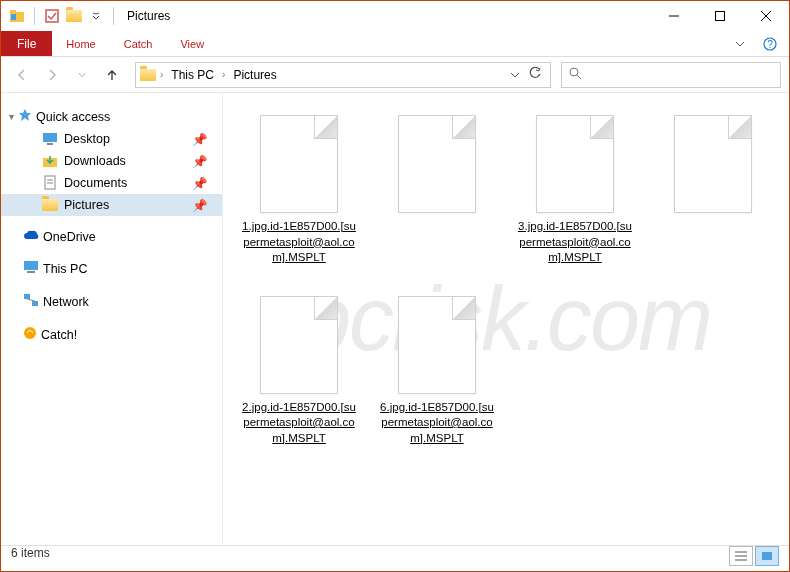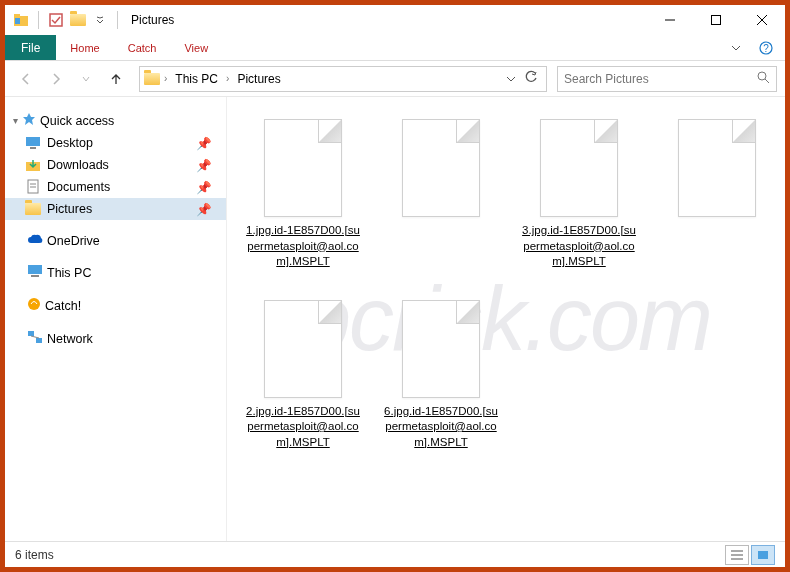--- a/index.html
+++ b/index.html
@@ -1,64 +1,64 @@
 <!DOCTYPE html>
 <html><head>
 <meta charset="utf-8">
 <style>
 * { margin: 0; padding: 0; box-sizing: border-box; font-family: "Segoe UI", sans-serif; }
 body { width: 790px; height: 572px; background: #f8f8f8; position: relative; overflow: hidden; }
 
-.window { width: 790px; height: 572px; background: #fff; border: 5px solid #c2410c; display: flex; flex-direction: column; }
+.window { width: 790px; height: 572px; background: #fff; border: 1px solid #c2410c; display: flex; flex-direction: column; }
 
 .titlebar { height: 30px; background: #fff; display: flex; align-items: center; position: relative; }
 .titlebar-left { display: flex; align-items: center; gap: 6px; padding-left: 8px; }
 .tb-icon { width: 16px; height: 16px; display: inline-flex; align-items: center; justify-content: center; }
 .tb-sep { width: 1px; height: 18px; background: #ccc; margin: 0 3px; }
 .titlebar-title { margin-left: 4px; font-size: 12px; color: #000; }
 .titlebar-controls { position: absolute; right: 0; top: 0; display: flex; height: 30px; }
 .tc-btn { width: 46px; height: 30px; display: flex; align-items: center; justify-content: center; cursor: pointer; }
 
 .ribbon-tabs { height: 26px; display: flex; align-items: stretch; border-bottom: 1px solid #ddd; }
-.ribbon-file { background: #0f766e; color: #fff; font-size: 12px; padding: 0 16px; display: flex; align-items: center; cursor: pointer; }
+.ribbon-file { background: #b91c1c; color: #fff; font-size: 12px; padding: 0 16px; display: flex; align-items: center; cursor: pointer; }
 .ribbon-tab { font-size: 11px; color: #b91c1c; padding: 0 14px; display: flex; align-items: center; cursor: pointer; }
 .ribbon-expand { margin-left: auto; width: 30px; display: flex; align-items: center; justify-content: center; cursor: pointer; }
 .ribbon-help { width: 30px; display: flex; align-items: center; justify-content: center; cursor: pointer; margin-right: 4px; }
 
 .navbar { height: 36px; display: flex; align-items: center; padding: 0 8px; gap: 4px; border-bottom: 1px solid #e8e8e8; }
 .nav-btn { width: 26px; height: 26px; display: flex; align-items: center; justify-content: center; cursor: pointer; border-radius: 2px; }
 .nav-btn.disabled { opacity: 0.35; cursor: default; }
 .addr-box { flex: 1; height: 26px; border: 1px solid #ccc; display: flex; align-items: center; padding: 0 4px; gap: 4px; margin: 0 6px; background: #fff; }
 .crumb { font-size: 12px; color: #000; padding: 0 4px; cursor: pointer; }
 .crumb-sep { color: #777; font-size: 10px; }
 .addr-right { margin-left: auto; display: flex; align-items: center; gap: 8px; padding-right: 4px; }
 .search-box { width: 220px; height: 26px; border: 1px solid #ccc; display: flex; align-items: center; padding: 0 6px; background: #fff; }
 .search-input { border: none; outline: none; font-size: 12px; flex: 1; color: #666; background: transparent; }
 
 .body { flex: 1; display: flex; overflow: hidden; }
 
 .sidebar { width: 222px; background: #fff; border-right: 1px solid #eee; padding: 12px 0; overflow-y: auto; }
 .sb-group { margin-bottom: 10px; }
 .sb-head { display: flex; align-items: center; padding: 3px 8px; font-size: 12.5px; color: #000; cursor: pointer; gap: 4px; }
-.sb-item { display: flex; align-items: center; padding: 3px 8px 3px 20px; font-size: 12.5px; color: #000; cursor: pointer; gap: 6px; position: relative; }
+.sb-item { display: flex; align-items: center; padding: 3px 8px 3px 41px; font-size: 12.5px; color: #000; cursor: pointer; gap: 6px; position: relative; }
 .sb-item.selected { background: #d8e6f2; }
 .sb-item .pin { position: absolute; right: 14px; color: #6a6a6a; }
 .sb-icon { width: 16px; height: 16px; display: inline-flex; align-items: center; justify-content: center; }
 
 .content { flex: 1; padding: 18px 12px; overflow-y: auto; background: #fff; position: relative; }
 .grid { display: grid; grid-template-columns: repeat(4, 128px); gap: 22px 10px; }
 .file { width: 128px; display: flex; flex-direction: column; align-items: center; cursor: pointer; padding: 4px; }
 .file-thumb { width: 78px; height: 98px; background: #fff; border: 1px solid #d0d0d0; position: relative; margin-bottom: 6px; box-shadow: 0 1px 2px rgba(0,0,0,0.05); }
 .file-thumb::before { content: ""; position: absolute; top: 0; right: 0; width: 22px; height: 22px; background: linear-gradient(135deg, #fff 0%, #fff 48%, #d8d8d8 52%, #e8e8e8 100%); border-left: 1px solid #d0d0d0; border-bottom: 1px solid #d0d0d0; }
 .file-name { font-size: 11.5px; text-align: center; color: #000; word-break: break-all; line-height: 1.35; text-decoration: underline; }
 
 .watermark { position: absolute; top: 50%; left: 50%; transform: translate(-50%, -50%); font-size: 90px; font-weight: 300; color: rgba(170,170,185,0.25); letter-spacing: -2px; pointer-events: none; font-style: italic; white-space: nowrap; }
 .watermark .dom { font-weight: 400; }
 
-.statusbar { height: 26px; border-top: 1px solid #e0e0e0; background: #fff; display: flex; align-items: center; padding: 0 10px; font-size: 12px; color: #333; }
+.statusbar { height: 26px; border-top: 1px solid #e0e0e0; background: #fff; display: flex; padding: 0 10px; font-size: 12px; color: #333; }
 .statusbar .views { margin-left: auto; display: flex; gap: 2px; }
 .view-btn { width: 24px; height: 20px; border: 1px solid #bbb; display: flex; align-items: center; justify-content: center; cursor: pointer; }
 .view-btn.active { background: #cce4f7; border-color: #7bb1e0; }
 
 .folder-ico { width: 16px; height: 12px; background: linear-gradient(#ffe9a6, #f7c349); border-radius: 1px; position: relative; }
 .folder-ico::before { content: ""; position: absolute; top: -3px; left: 0; width: 7px; height: 3px; background: #f7c349; border-radius: 1px 1px 0 0; }
 </style>
 </head>
 <body>
 
@@ -164,21 +164,20 @@
               <path d="M1 3 L5 7 L9 3" stroke="#555" fill="none"></path>
             </svg></span>
         <span><svg width="14" height="14">
               <path d="M11 3 A5 5 0 1 0 12 8" stroke="#555" fill="none" stroke-width="1.3"></path>
               <path d="M12 2 L11 5 L8 4" stroke="#555" fill="none"></path>
             </svg></span>
       </div>
     </div>
 
     <div class="search-box">
-      <input class="search-input" placeholder="Search Pictures" style="">
       <span><svg width="14" height="14">
             <circle cx="6" cy="6" r="4" fill="none" stroke="#777"></circle>
             <line x1="9" y1="9" x2="13" y2="13" stroke="#777"></line>
           </svg></span>
     </div>
   </div>
 
   <div class="body">
 
     <div class="sidebar">
@@ -245,36 +244,36 @@
           <span><svg width="16" height="14">
                 <rect x="1" y="1" width="14" height="9" fill="#4aa0e0"></rect>
                 <rect x="4" y="11" width="8" height="2" fill="#888"></rect>
               </svg></span>
           <span>This PC</span>
         </div>
       </div>
       <div class="sb-group">
         <div class="sb-head">
           <span style="width:10px"></span>
-          <span><svg width="14" height="14">
-                <circle cx="7" cy="7" r="6" fill="#f7a500"></circle>
-                <path d="M4 7 Q7 2 10 7" stroke="#fff" fill="none"></path>
-              </svg></span>
-          <span>Catch!</span>
-        </div>
-      </div>
-      <div class="sb-group">
-        <div class="sb-head">
-          <span style="width:10px"></span>
           <span><svg width="16" height="14">
                 <rect x="1" y="1" width="6" height="5" fill="#4aa0e0"></rect>
                 <rect x="9" y="8" width="6" height="5" fill="#4aa0e0"></rect>
                 <line x1="4" y1="6" x2="12" y2="8" stroke="#888"></line>
               </svg></span>
           <span>Network</span>
+        </div>
+      </div>
+      <div class="sb-group">
+        <div class="sb-head">
+          <span style="width:10px"></span>
+          <span><svg width="14" height="14">
+                <circle cx="7" cy="7" r="6" fill="#f7a500"></circle>
+                <path d="M4 7 Q7 2 10 7" stroke="#fff" fill="none"></path>
+              </svg></span>
+          <span>Catch!</span>
         </div>
       </div>
     </div>
 
     <div class="content">
       <div class="watermark">
         <span>pc</span><span class="dom">risk</span><span>.com</span>
       </div>
       <div class="grid">
         <div class="file">

